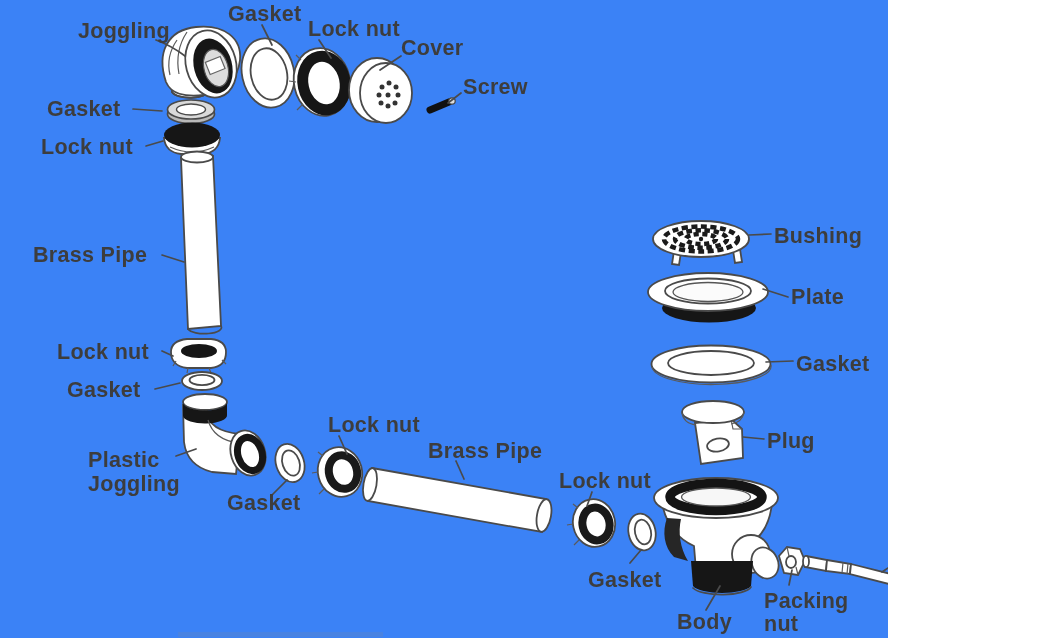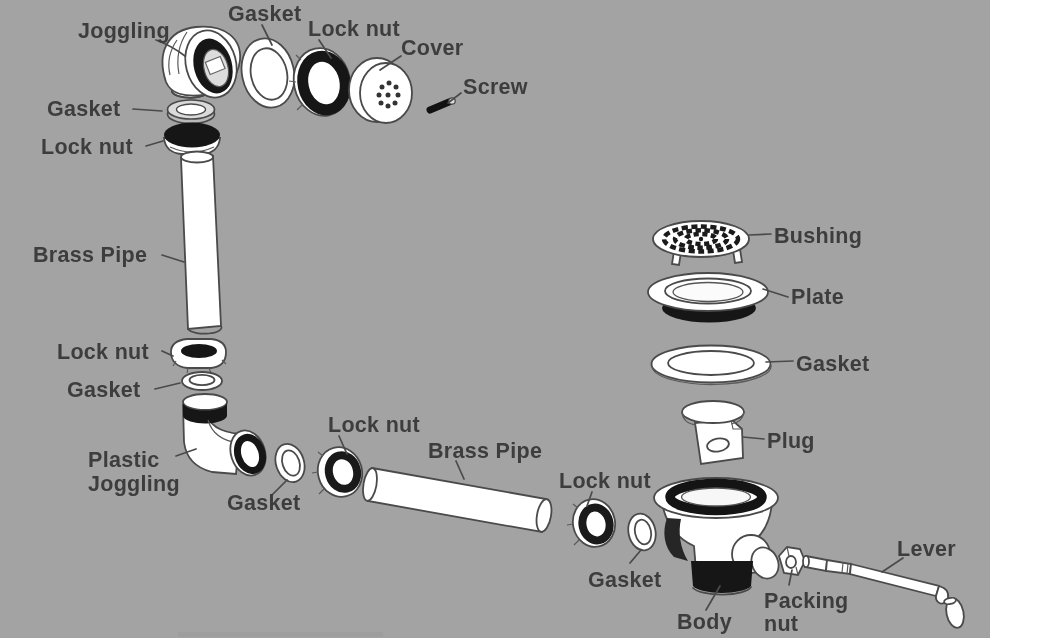--- a/index.html
+++ b/index.html
@@ -1,16 +1,16 @@
 <!DOCTYPE html>
 <html><head>
 <meta charset="utf-8">
 <style>
   html,body{margin:0;padding:0;background:#ffffff;}
-  .canvas{position:relative;width:990px;height:638px;background:#a3a3a3;overflow:hidden;text-decoration:underline;}
+  .canvas{position:relative;width:888px;height:638px;background:#3b82f6;overflow:hidden;text-decoration:underline;}
   svg{display:block;}
   .lbl{font-family:"Liberation Sans",sans-serif;font-weight:700;font-size:21.5px;fill:#3d3d3d;letter-spacing:.3px;}
   .ln{stroke:#4a4a4a;stroke-width:1.7;fill:none;stroke-linecap:round;}
   .part{stroke:#4a4a4a;stroke-width:1.8;fill:#ffffff;}
   .thin{stroke:#5a5a5a;stroke-width:1.2;fill:none;}
   .dark{fill:#161616;stroke:none;}
 </style>
 </head>
 <body>
 

